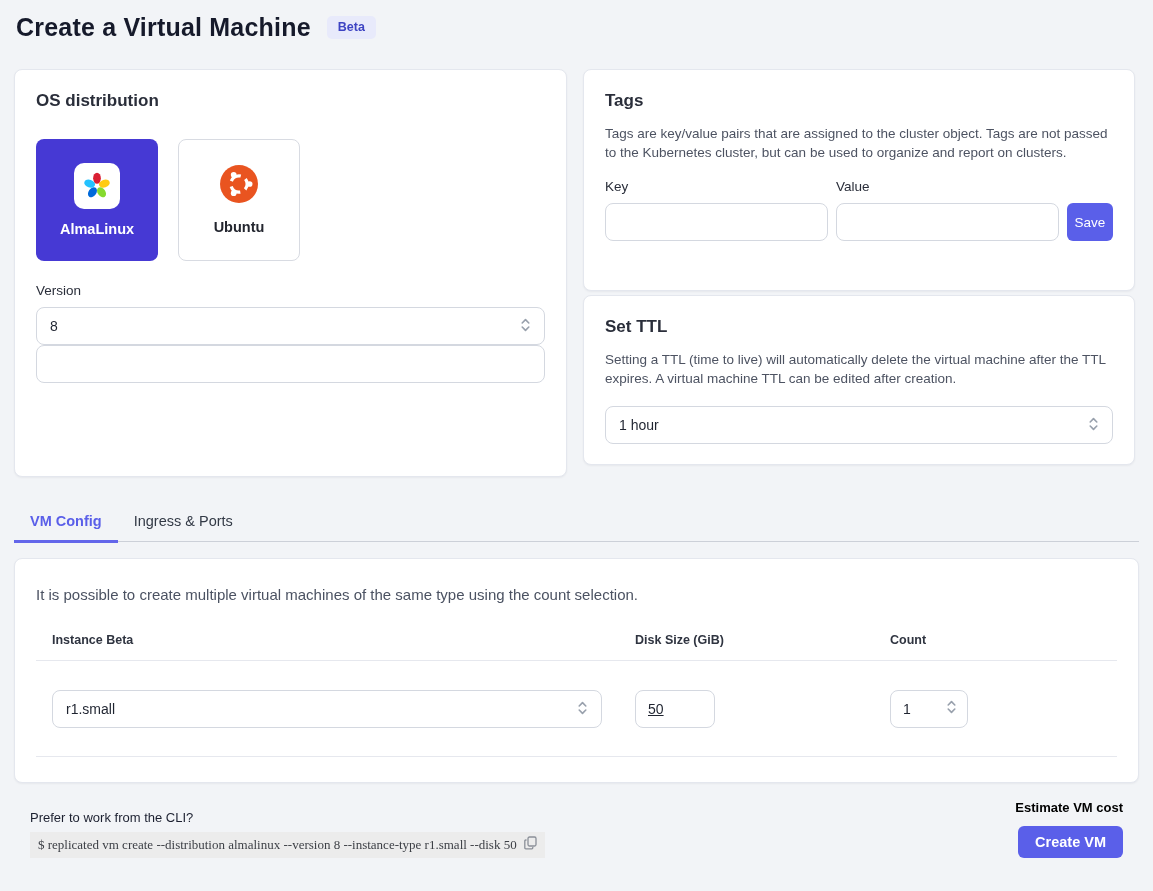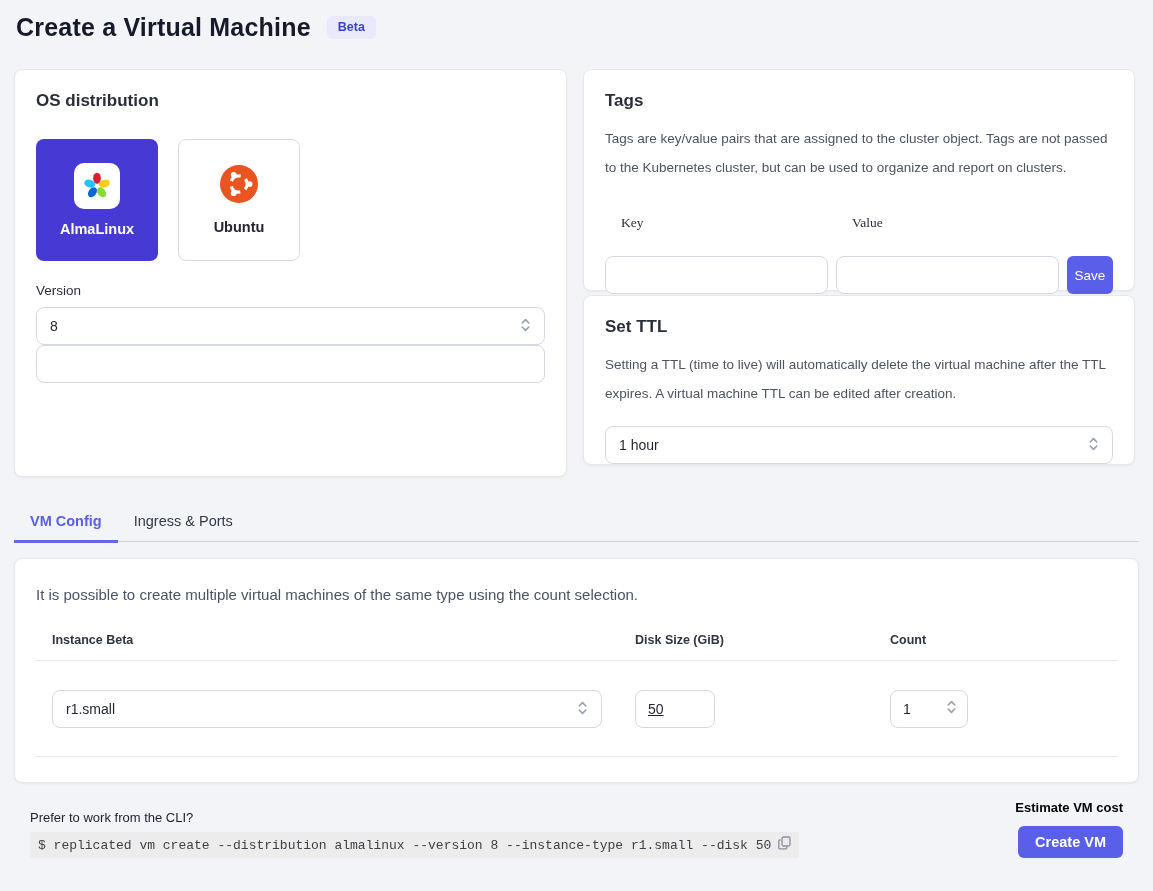--- a/index.html
+++ b/index.html
@@ -56,24 +56,24 @@
     display:flex; align-items:center; justify-content:space-between;
     padding:0 13px; font-size:14px; color:#1f2430; cursor:pointer;
   }
   .text-input {
     height:38px; width:100%; border:1px solid #d4d8e0; border-radius:8px;
     padding:0 12px; font-size:14px; color:#1f2430; background:#fff; outline:none;
     font-family:"Liberation Sans", sans-serif;
   }
 
   
-  .card-desc { font-size:13.5px; color:#4d5362; line-height:29px; margin-top:13px; }
+  .card-desc { font-size:13.5px; color:#4d5362; line-height:19px; margin-top:13px; }
   .tag-form { display:flex; gap:8px; margin-top:17px; align-items:flex-end; }
   .tag-field { flex:1; display:flex; flex-direction:column; gap:9px; }
-  .tag-field .field-label { margin:16px;font-family:Liberation Serif, serif; }
+  .tag-field .field-label { margin:0; }
   .save-btn {
     width:46px; height:38px; flex:0 0 auto; border:none; border-radius:6px;
     background:#5a5fe9; color:#fff; font-size:13.5px; cursor:pointer;
     font-family:"Liberation Sans", sans-serif;
   }
   .ttl-select { margin-top:18px; }
 
   
   .tabs { display:flex; margin-top:27px; border-bottom:1px solid #ccd0d8; }
   .tab {
@@ -99,21 +99,21 @@
     width:34px; border:none; outline:none; font-size:14px; color:#1f2430;
     padding:0 0 0 10px; background:transparent; font-family:"Liberation Sans", sans-serif;
   }
 
   
   .footer { display:flex; justify-content:space-between; align-items:flex-end; padding:17px 16px 0 16px; }
   .cli-prompt { font-size:13px; color:#1c2030; margin-bottom:7px; }
   .cli-code {
     display:inline-flex; align-items:center; gap:7px;
     background:#ececec; padding:4px 8px;
-    font-family:Liberation Mono, monospace;
+    font-family:Liberation Serif, serif;
     font-size:13px; color:#3c3f45;
   }
   .footer-right { display:flex; flex-direction:column; align-items:flex-end; gap:11px; }
   .estimate-link { color:#000000; font-size:13px; font-weight:700; text-decoration:none; cursor:pointer; }
   .create-btn {
     background:#5a5fe9; color:#fff; border:none; border-radius:6px;
     font-size:14.5px; font-weight:700; padding:8px 17px; cursor:pointer;
     font-family:"Liberation Sans", sans-serif;
   }
 

